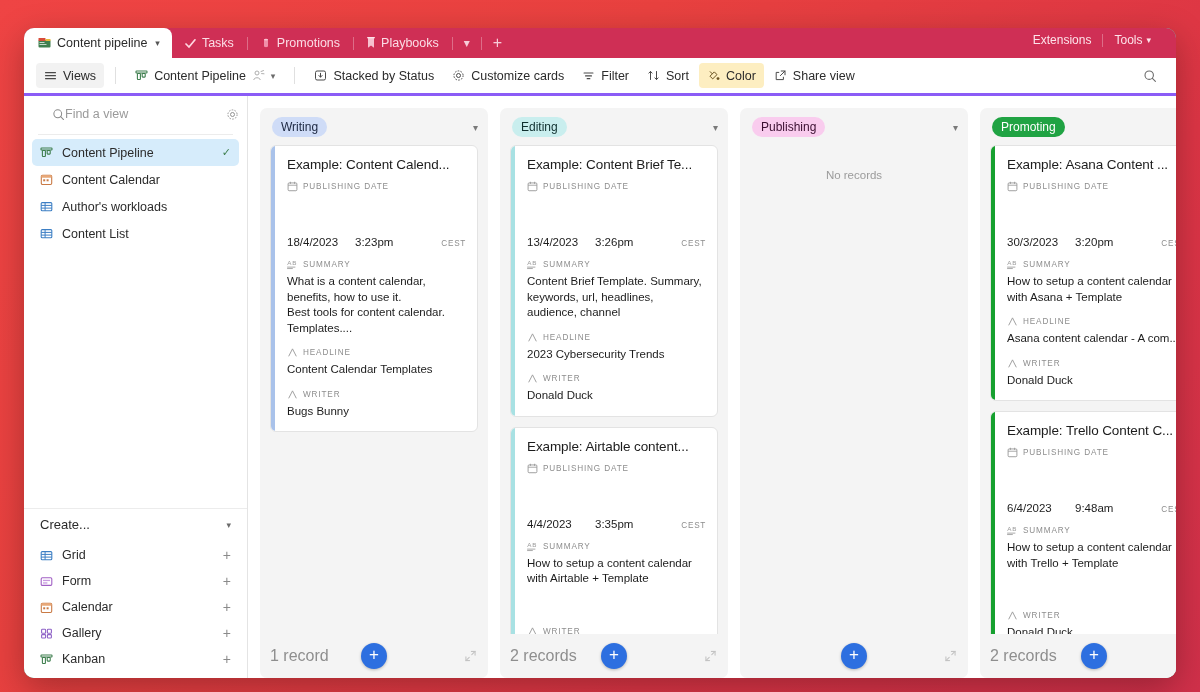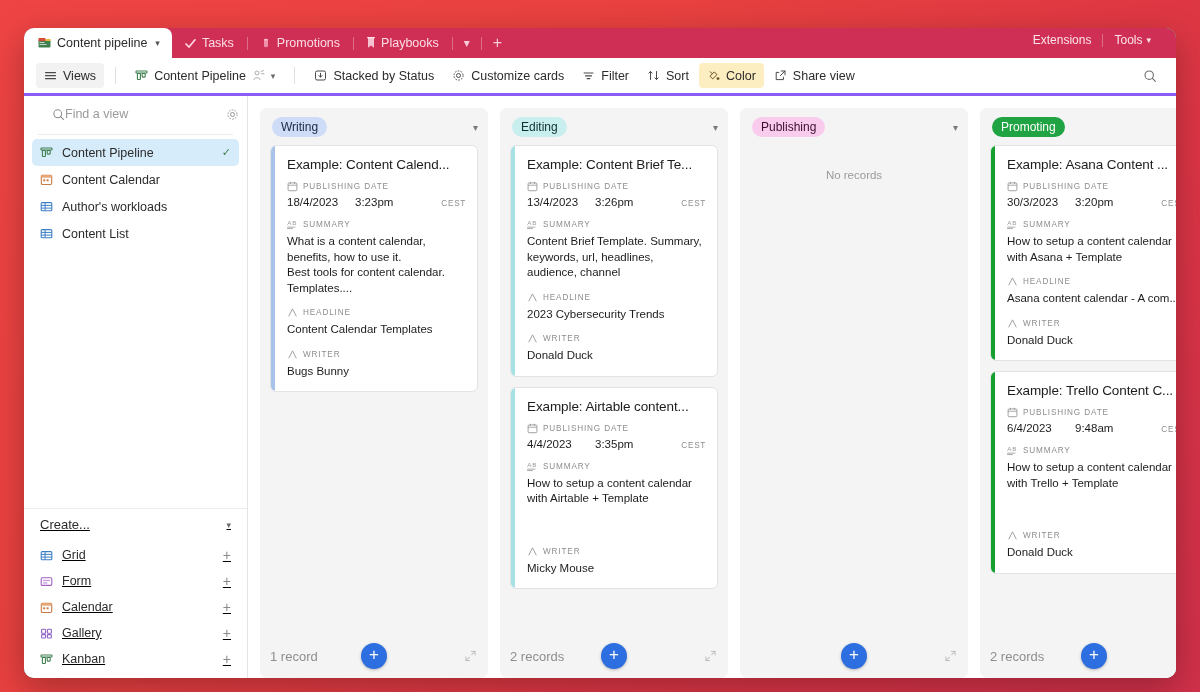--- a/index.html
+++ b/index.html
@@ -119,21 +119,21 @@
   .sb-list { padding: 0 8px; }
   .sb-item {
     display: flex; align-items: center; gap: 9px;
     height: 27px; padding: 0 8px;
     border-radius: 5px; cursor: pointer;
     font-size: 12.5px; color: #2b2b2b;
   }
   .sb-item.active { background: #d6ecfb; }
   .sb-item .check { margin-left: auto; color: #3f7f4f; font-size: 11px; }
   .sb-flex { flex: 1; }
-  .sb-bottom { padding-bottom: 6px; text-decoration: underline; }
+  .sb-bottom { padding-bottom: 6px; }
   .create-hdr {
     display: flex; align-items: center;
     height: 32px; padding: 0 16px;
     font-size: 13px; color: #2b2b2b;
     border-top: 1px solid #ececec;
     margin: 0 0 2px 0;
     cursor: pointer;
   }
   .create-hdr .chev-dn { margin-left: auto; }
   .create-item {
@@ -174,21 +174,21 @@
     flex: 1; min-height: 0;
     padding: 0 10px;
     display: flex; flex-direction: column; gap: 10px;
     overflow: hidden;
   }
   .col-foot {
     flex: 0 0 44px;
     display: flex; align-items: center;
     padding: 0 10px; position: relative;
   }
-  .rec-count { font-size: 13px; color: #8e8e8e; }
+  .rec-count { font-size: 16px; color: #8e8e8e; }
   .add-fab {
     position: absolute; left: 50%; top: 50%;
     transform: translate(-50%,-50%);
     width: 26px; height: 26px; border-radius: 50%;
     background: #2d6fe0;
     color: #fff; font-size: 17px; line-height: 24px;
     text-align: center; cursor: pointer;
     box-shadow: 0 1px 3px rgba(0,0,0,.25);
   }
   .expand-ico {
@@ -224,21 +224,21 @@
   }
   .fld-label {
     display: flex; align-items: center; gap: 5px;
     font-size: 8.2px; letter-spacing: .85px;
     color: #8d8d8d; text-transform: uppercase;
     margin-bottom: 4px; font-weight: 400;
   }
   .fld-group { margin-bottom: 11px; }
   .fld-group:last-child { margin-bottom: 0; }
   .date-row { display: flex; align-items: baseline; }
-  .date-row .d { font-size: 11.5px; color: #1c1c1c; width: 68px; }
+  .date-row .d { font-size: 11.5px; color: #1c1c1c; width: 68px; margin-top: 40px; }
   .date-row .t { font-size: 11.5px; color: #1c1c1c; flex: 1; }
   .date-row .tz { font-size: 8.2px; letter-spacing: .7px; color: #8d8d8d; }
   .fld-text { font-size: 11.5px; color: #1c1c1c; line-height: 15.5px; }
   .fld-text.one-line { white-space: nowrap; overflow: hidden; text-overflow: ellipsis; }
   .spacer-block { height: 28px; }
 
   svg { display: block; }
 </style>
 </head>
 <body>

